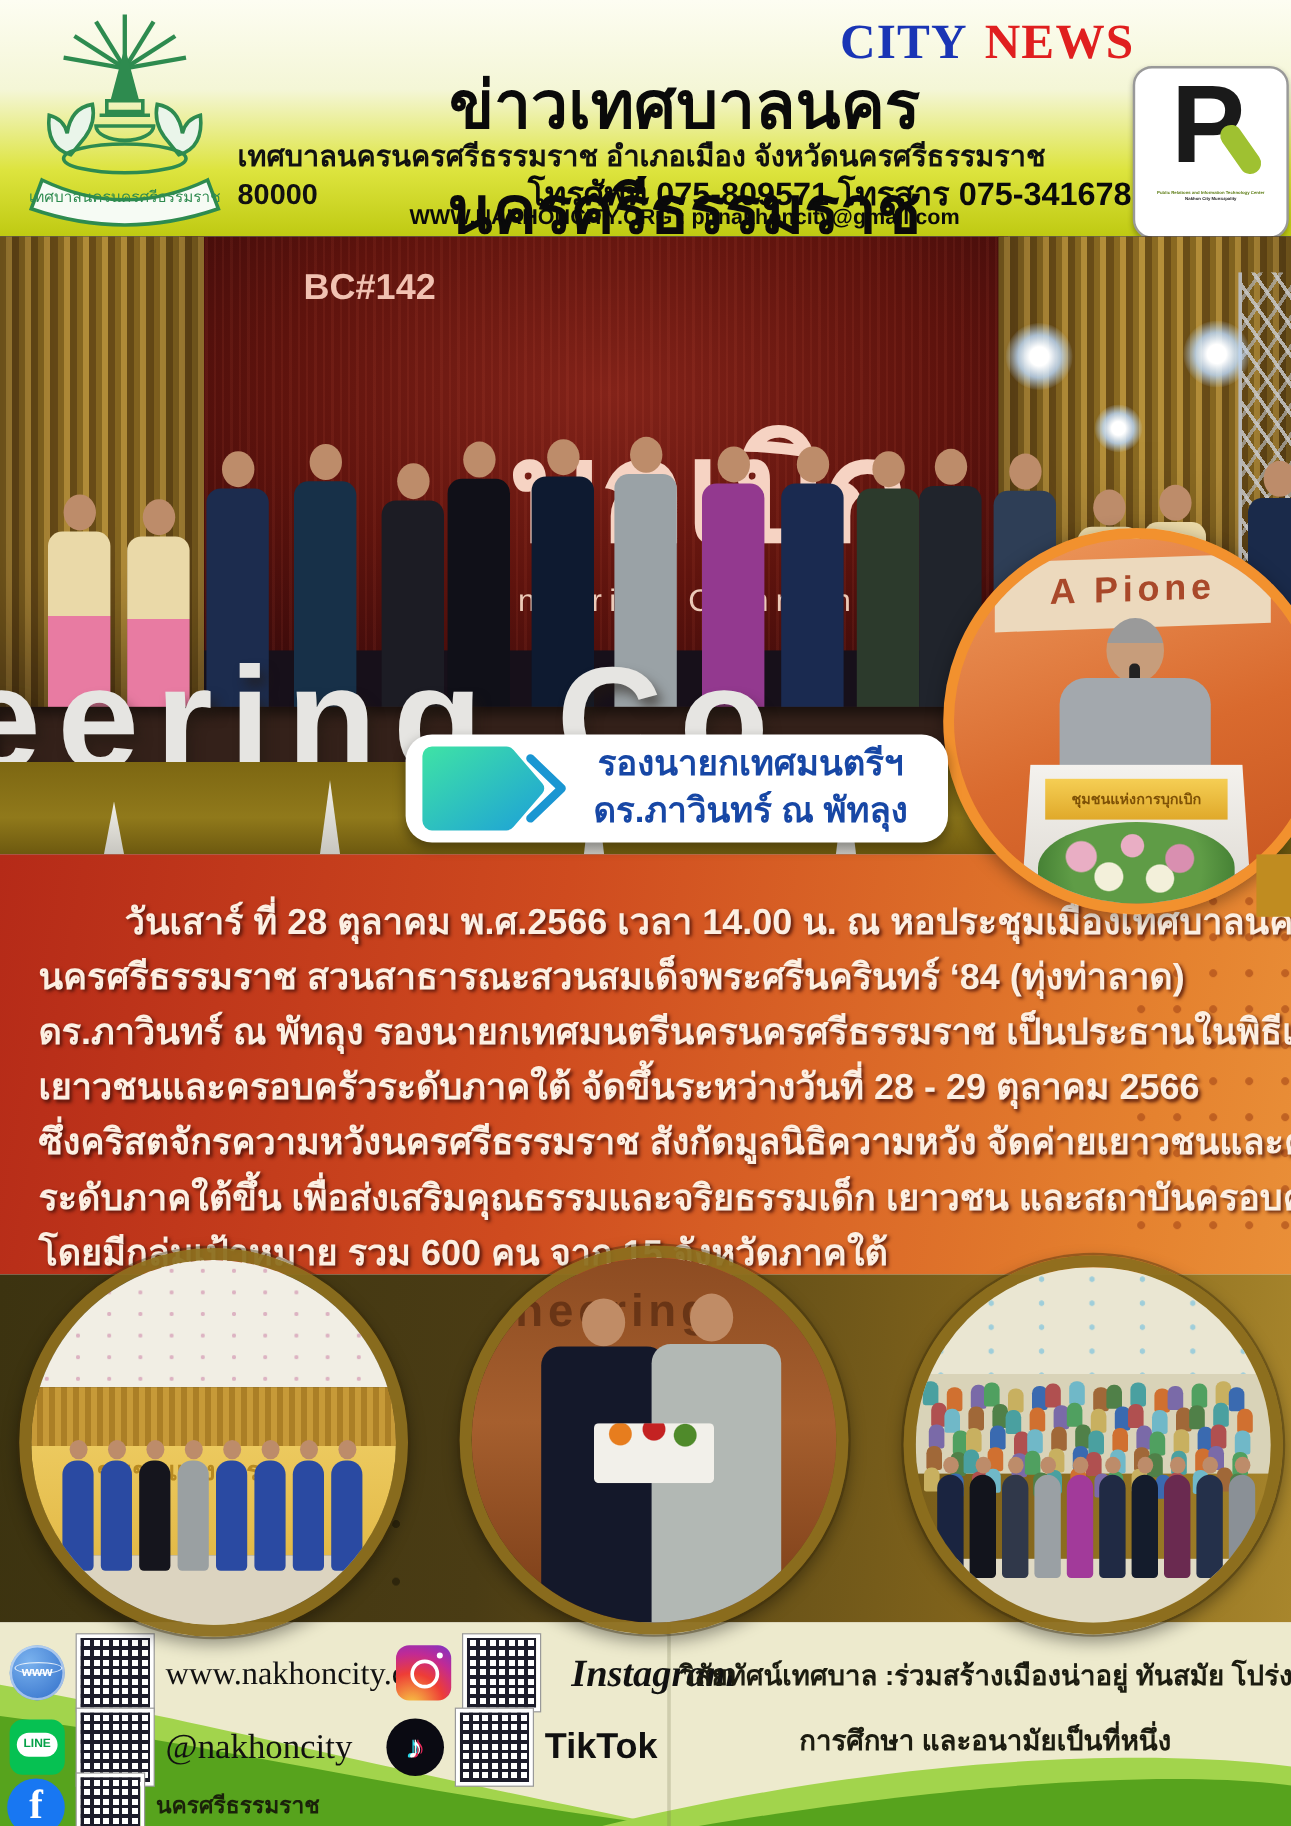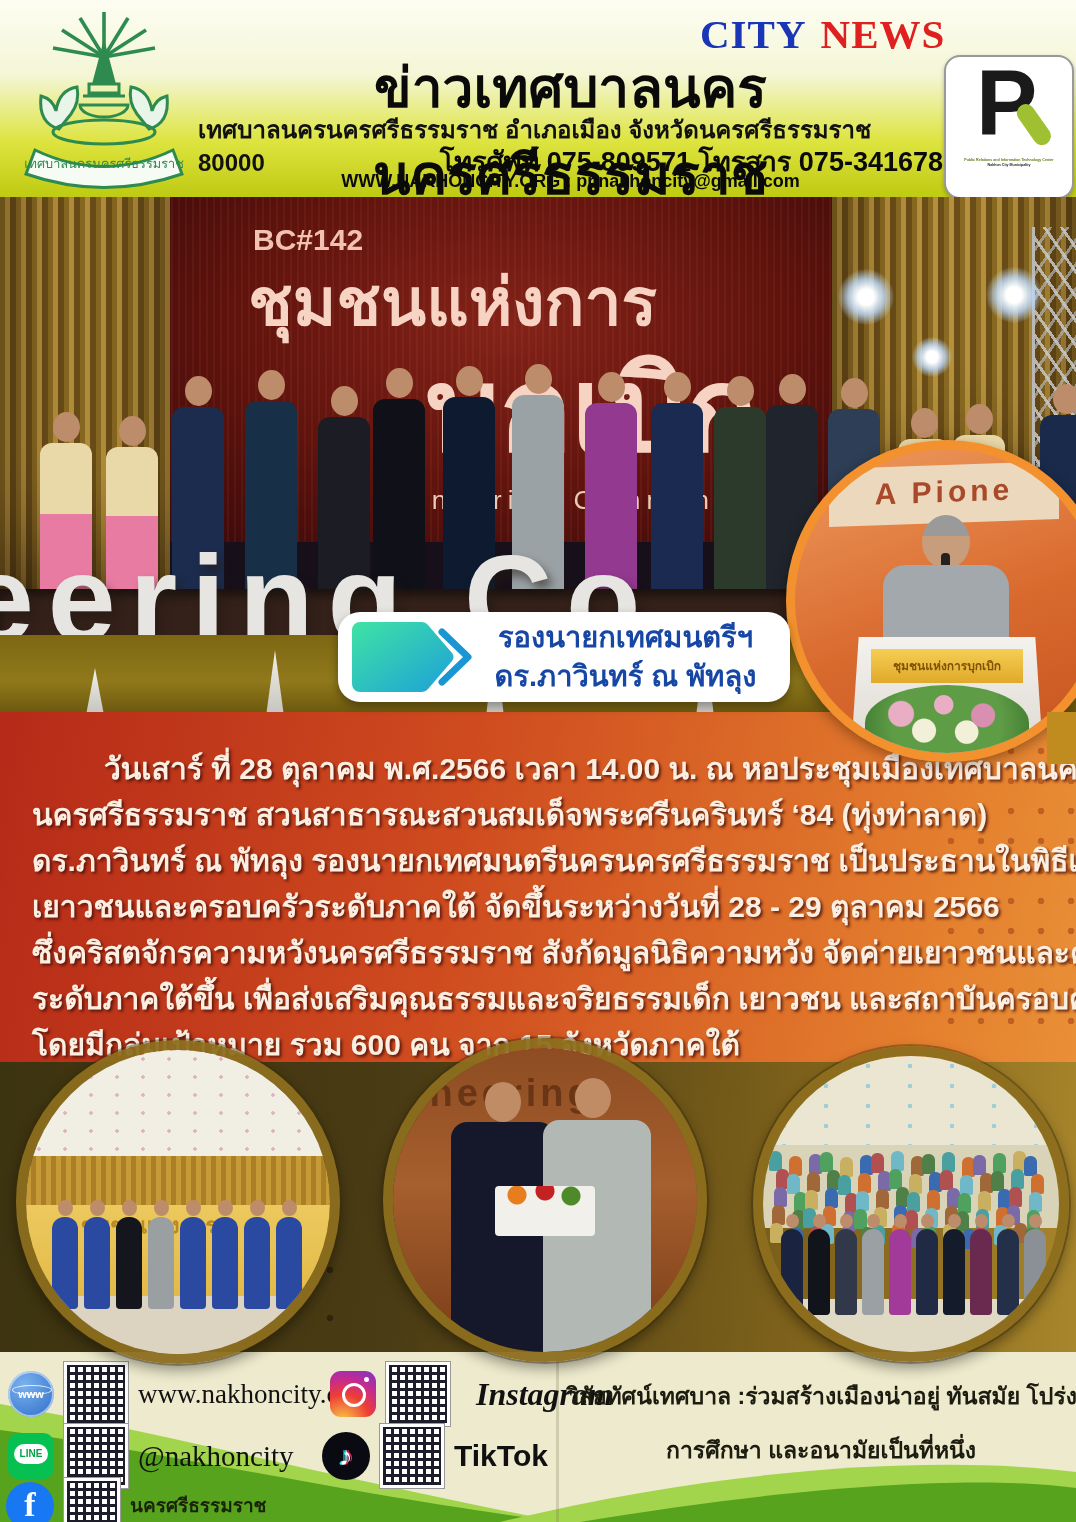--- a/index.html
+++ b/index.html
@@ -220,21 +220,20 @@
       <div class="tiny g">Public Relations and Information Technology Center</div>
       <div class="tiny">Nakhon City Municipality</div>
     </div>
   </div>
 
   <div class="photo">
     <div class="led"></div>
     <div class="curtain l"></div>
     <div class="curtain r"></div>
     <div class="bc-code">BC#142</div>
-    <div class="bn1">ชุมชนแห่งการ</div>
     <div class="bn2">บุกเบิก</div>
     <div class="bn3">A Pioneering Community</div>
     <div class="truss"></div>
     <div class="glow" style="left:838px;top:72px;"></div>
     <div class="glow" style="left:986px;top:70px;"></div>
     <div class="glow" style="left:912px;top:140px;width:40px;height:40px;"></div>
     <div id="stage-figs">
         <div class="fig" style="left: 40px; top: 215px; width: 52px;">
           <span class="head"></span>
           <span class="body" style="height:168px;background:linear-gradient(180deg,#ead9a8 0 42%,#e87ba2 42%)"></span>

